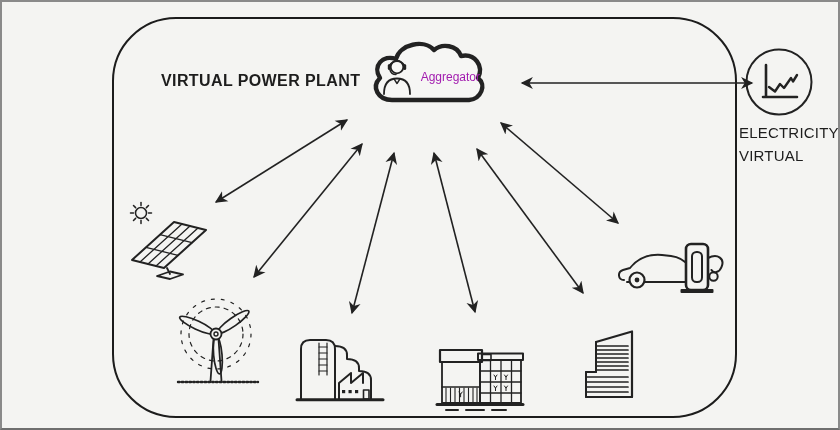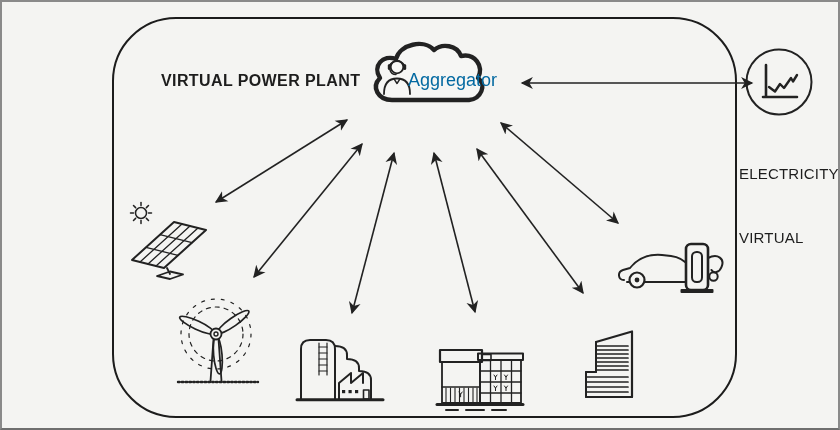--- a/index.html
+++ b/index.html
@@ -11,27 +11,27 @@
   .vpp-boundary{
     position:absolute;left:110px;top:15px;width:621px;height:397px;
     border:2.2px solid #1c1c1c;border-radius:64px;background:transparent;
   }
   .vpp-title{
     position:absolute;left:159px;top:70px;font-size:16px;font-weight:bold;
     letter-spacing:.4px;color:#1d1d1d;white-space:nowrap;
   }
   .aggregator-label{
     position:absolute;left:406px;top:68px;width:72px;text-align:right;
-    font-size:18px;color:#0369a1;
+    font-size:12px;color:#a21caf;
   }
   .markets-label{
     position:absolute;left:737px;top:119px;font-size:15px;color:#1d1d1d;
     line-height:23px;letter-spacing:.2px;
   }
-  .markets-label span{display:block;margin-top:41px;}
+  .markets-label span{display:block;}
   svg.icon{position:absolute;overflow:visible;}
   .stroke{stroke:#222;fill:none;stroke-linecap:round;stroke-linejoin:round;}
   .arrows{position:absolute;left:0;top:0;pointer-events:none;}
 </style>
 </head>
 <body>
 
 <div class="screen">
 
   <div class="vpp-boundary"></div>

